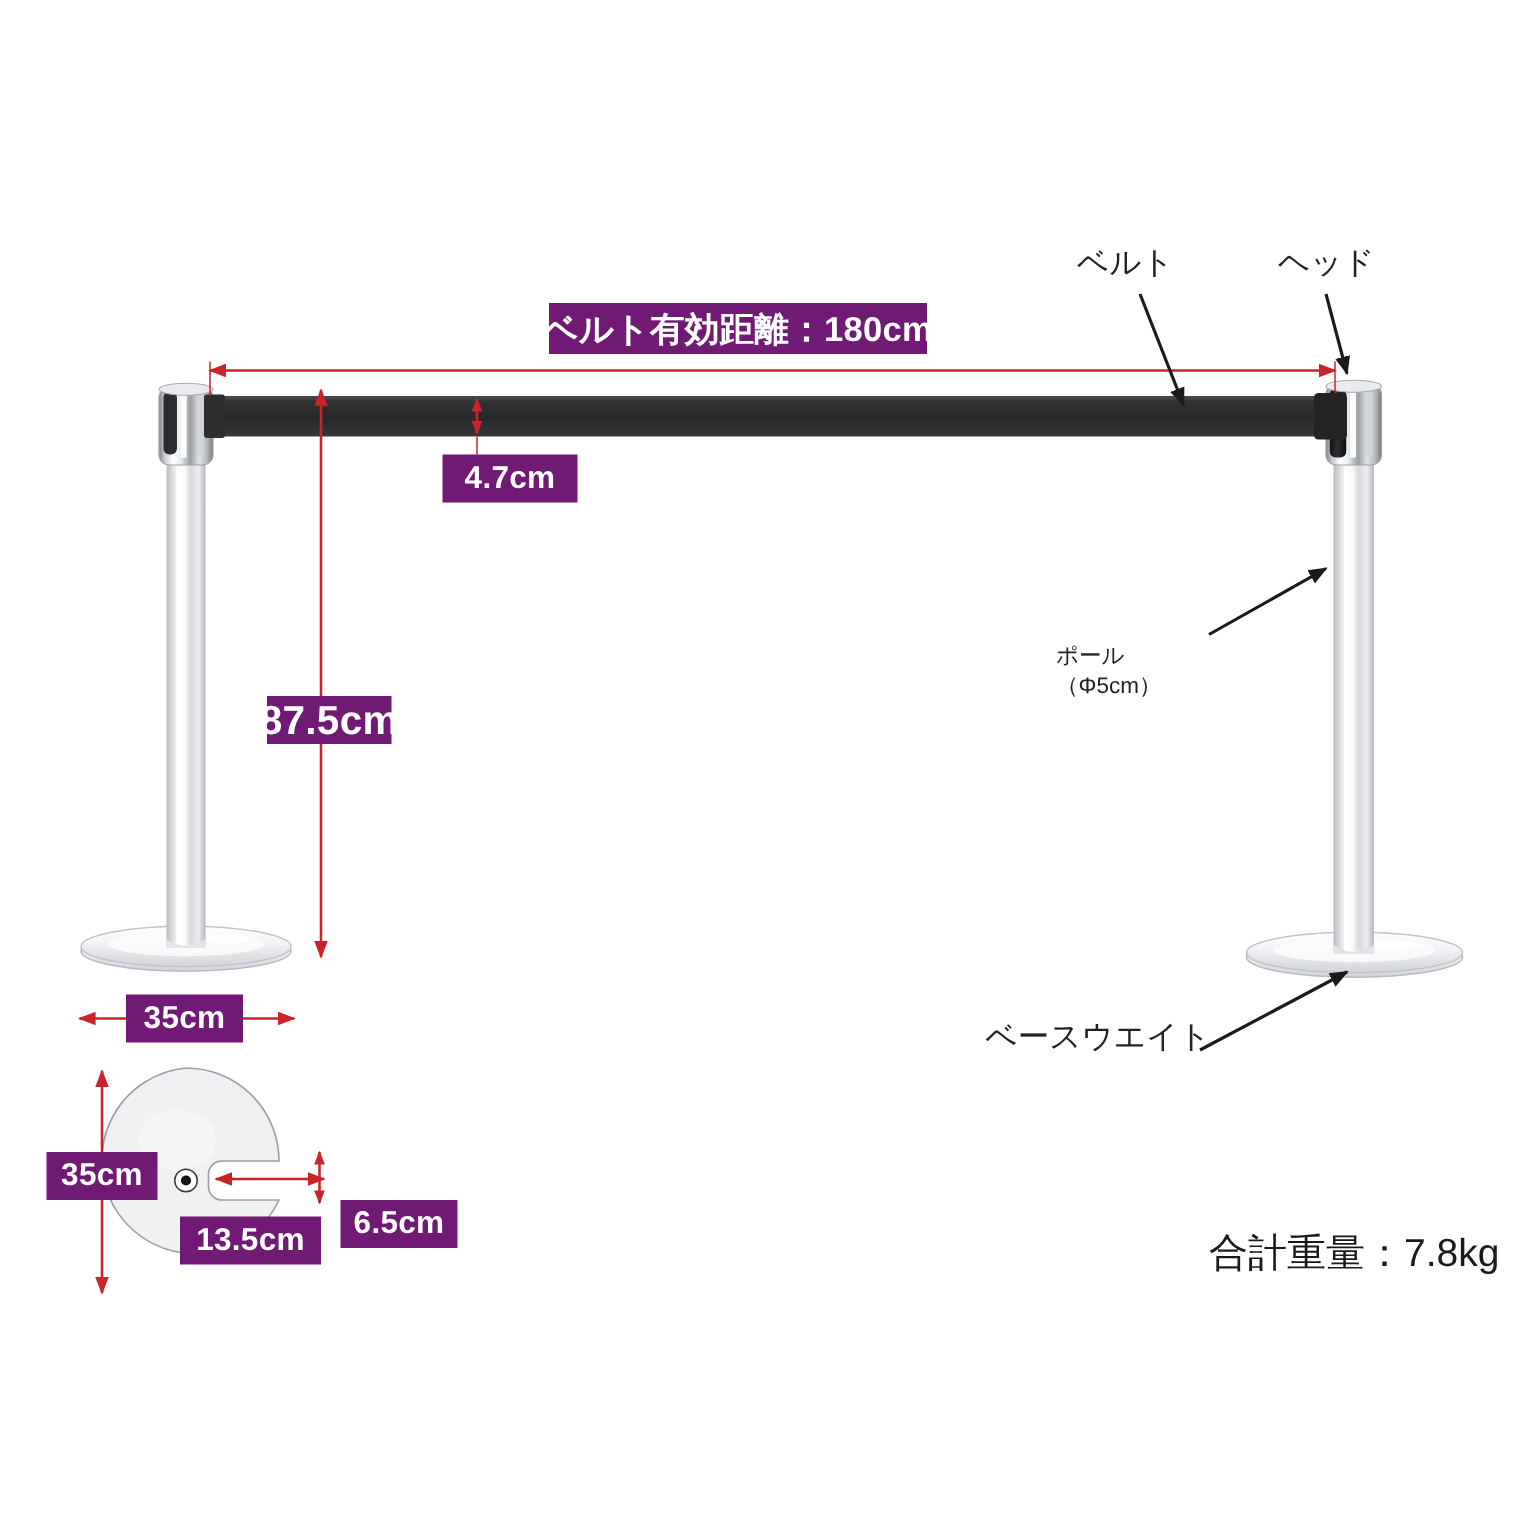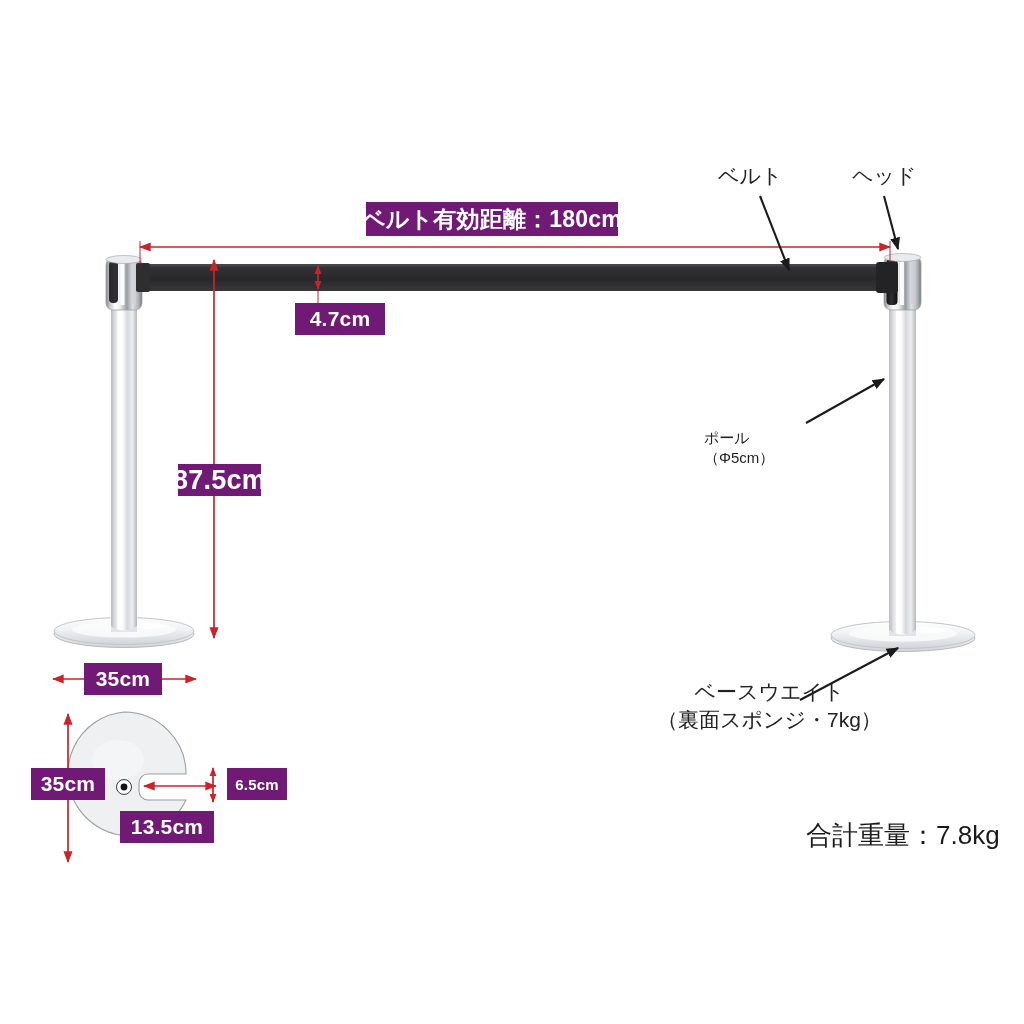--- a/index.html
+++ b/index.html
@@ -41,21 +41,21 @@
     color: #222222;
     white-space: nowrap;
     line-height: 1.32;
   }
   .note.center { text-align: center; }
   #lbl-belt-span { left: 366px; top: 202px; width: 252px; height: 34px; font-size: 23px; }
   #lbl-belt-width { left: 295px; top: 303px; width: 90px; height: 32px; font-size: 21px; }
   #lbl-height { left: 178px; top: 464px; width: 83px; height: 32px; font-size: 27px; }
   #lbl-base-width { left: 84px; top: 663px; width: 78px; height: 32px; font-size: 21px; }
   #lbl-plan-h { left: 31px; top: 768px; width: 74px; height: 32px; font-size: 21px; }
-  #lbl-slot-w { left: 227px; top: 768px; width: 60px; height: 32px; font-size: 15px; }
+  #lbl-slot-w { left: 227px; top: 800px; width: 78px; height: 32px; font-size: 21px; }
   #lbl-slot-d { left: 120px; top: 811px; width: 94px; height: 32px; font-size: 21px; }
   #note-belt { left: 718px; top: 162px; font-size: 21px; }
   #note-head { left: 852px; top: 162px; font-size: 21px; }
   #note-pole { left: 704px; top: 428px; font-size: 15px; }
   #note-base { left: 657px; top: 678px; font-size: 21px; }
   #note-total { left: 806px; top: 818px; font-size: 26px; color: #1a1a1a; }
 </style>
 </head>
 <body>
 
@@ -220,18 +220,17 @@
   <div class="note" id="note-belt">ベルト</div>
   <div class="note" id="note-head">ヘッド</div>
 
   <div class="note" id="note-pole">
     <div>ポール</div>
     <div>（Φ5cm）</div>
   </div>
 
   <div class="note center" id="note-base">
     <div>ベースウエイト</div>
-    <div>（裏面スポンジ・7kg）</div>
   </div>
 
   <div class="note" id="note-total">合計重量：7.8kg</div>
 
 </div>
 
 </body></html>

